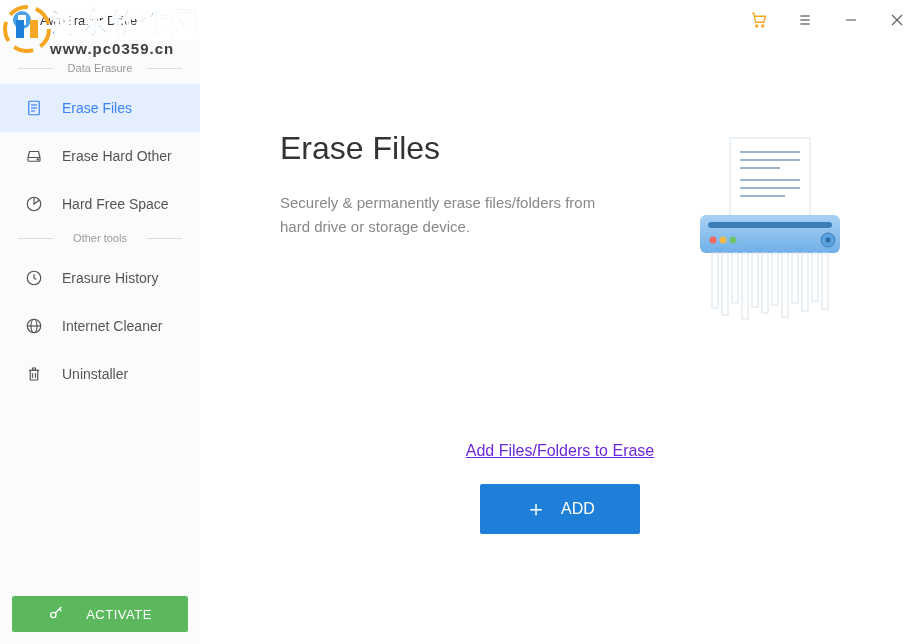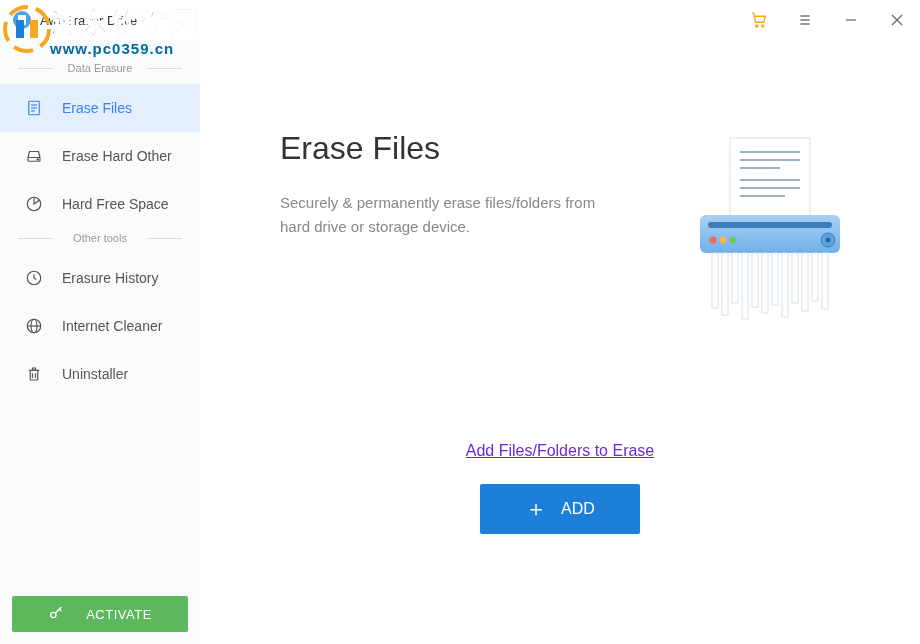--- a/index.html
+++ b/index.html
@@ -37,21 +37,21 @@
     .shredder-illustration { width: 180px; height: 200px; margin-left: 20px; position: relative; }
     
     .bottom-section { position: absolute; left: 0; right: 0; bottom: 110px; text-align: center; }
     .add-hint { font-size: 16px; color: #6d28d9; margin-bottom: 24px; text-decoration: underline; }
     .add-btn { display: inline-flex; align-items: center; justify-content: center; width: 160px; height: 50px; background: #1e7fd8; color: #fff; font-size: 16px; cursor: pointer; border-radius: 2px; }
     .add-btn .plus { font-size: 22px; font-weight: 300; margin-right: 14px; }
     
     
     .watermark { position: absolute; top: 4px; left: 2px; pointer-events: none; z-index: 10; font-family: sans-serif; }
     .watermark-cn { font-size: 28px; color: #0a64a6; font-weight: 700; -webkit-text-stroke: 1px #fff; letter-spacing: 2px; }
-    .watermark-url { font-size: 15px; color: #0369a1; font-weight: 700; letter-spacing: 1px; margin-top: -2px; }
+    .watermark-url { font-size: 15px; color: #404040; font-weight: 700; letter-spacing: 1px; margin-top: -2px; }
     .watermark-logo { position: absolute; left: 0; top: 0; }
   </style>
 </head>
 <body>
 
 <div class="watermark">
   <svg class="watermark-logo" width="50" height="50" viewBox="0 0 50 50">
     <circle cx="25" cy="25" r="22" fill="none" stroke="#f5a623" stroke-width="4" stroke-dasharray="20 8"></circle>
     <rect x="14" y="16" width="8" height="18" fill="#1e7fd8"></rect>
     <rect x="28" y="16" width="8" height="18" fill="#f5a623"></rect>

